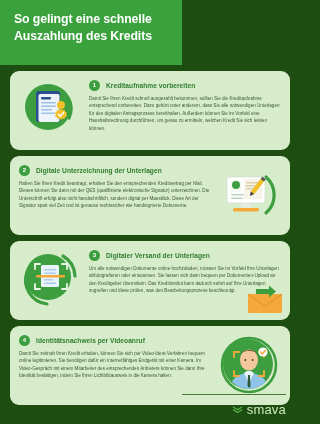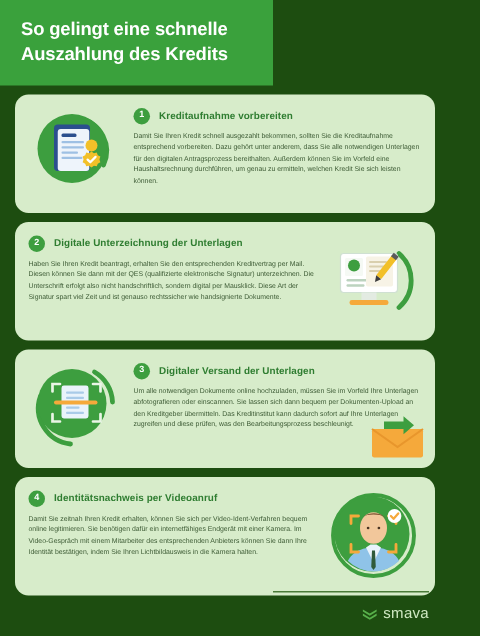--- a/index.html
+++ b/index.html
@@ -8,21 +8,21 @@
     background:#1d4d10;
     font-family:"Liberation Sans", sans-serif;
     overflow:hidden;
     position:relative;
   }
 
   
   .title-banner {
     background:#3aa13c;
     width:182px;
-    padding:11px 10px 12px 14px;
+    padding:11px 10px 20px 14px;
   }
   .title-banner h1 {
     color:#ffffff;
     font-size:12.3px;
     font-weight:bold;
     line-height:1.38;
     letter-spacing:-0.1px;
   }
 
   
@@ -107,21 +107,21 @@
     height:30px;
     display:flex;
     align-items:center;
     justify-content:flex-end;
     padding-right:14px;
     gap:4px;
   }
   .footer .logo-mark { width:11px; height:11px; display:block; }
   .footer .logo-text {
     color:#cfe8c2;
-    font-size:10px;
+    font-size:13px;
     letter-spacing:0.2px;
   }
   .footer-rule {
     position:absolute;
     right:14px; top:0;
     width:104px; height:1px;
     background:#4a7a38;
   }
 </style>
 </head>

